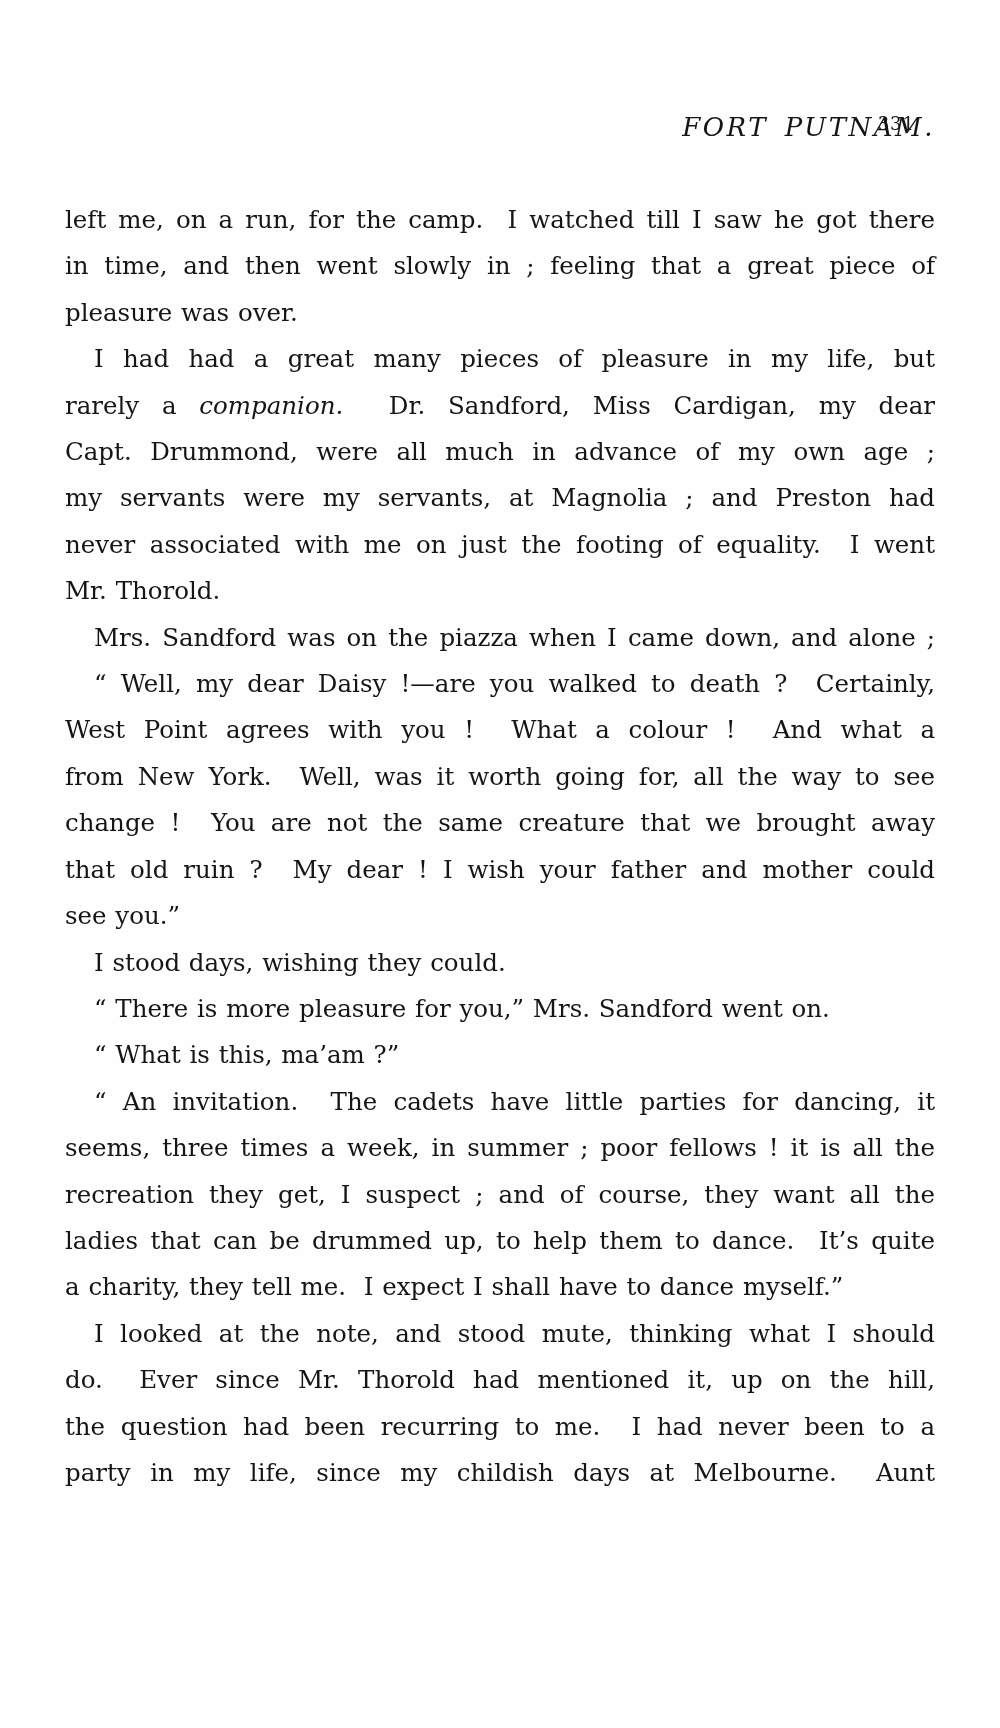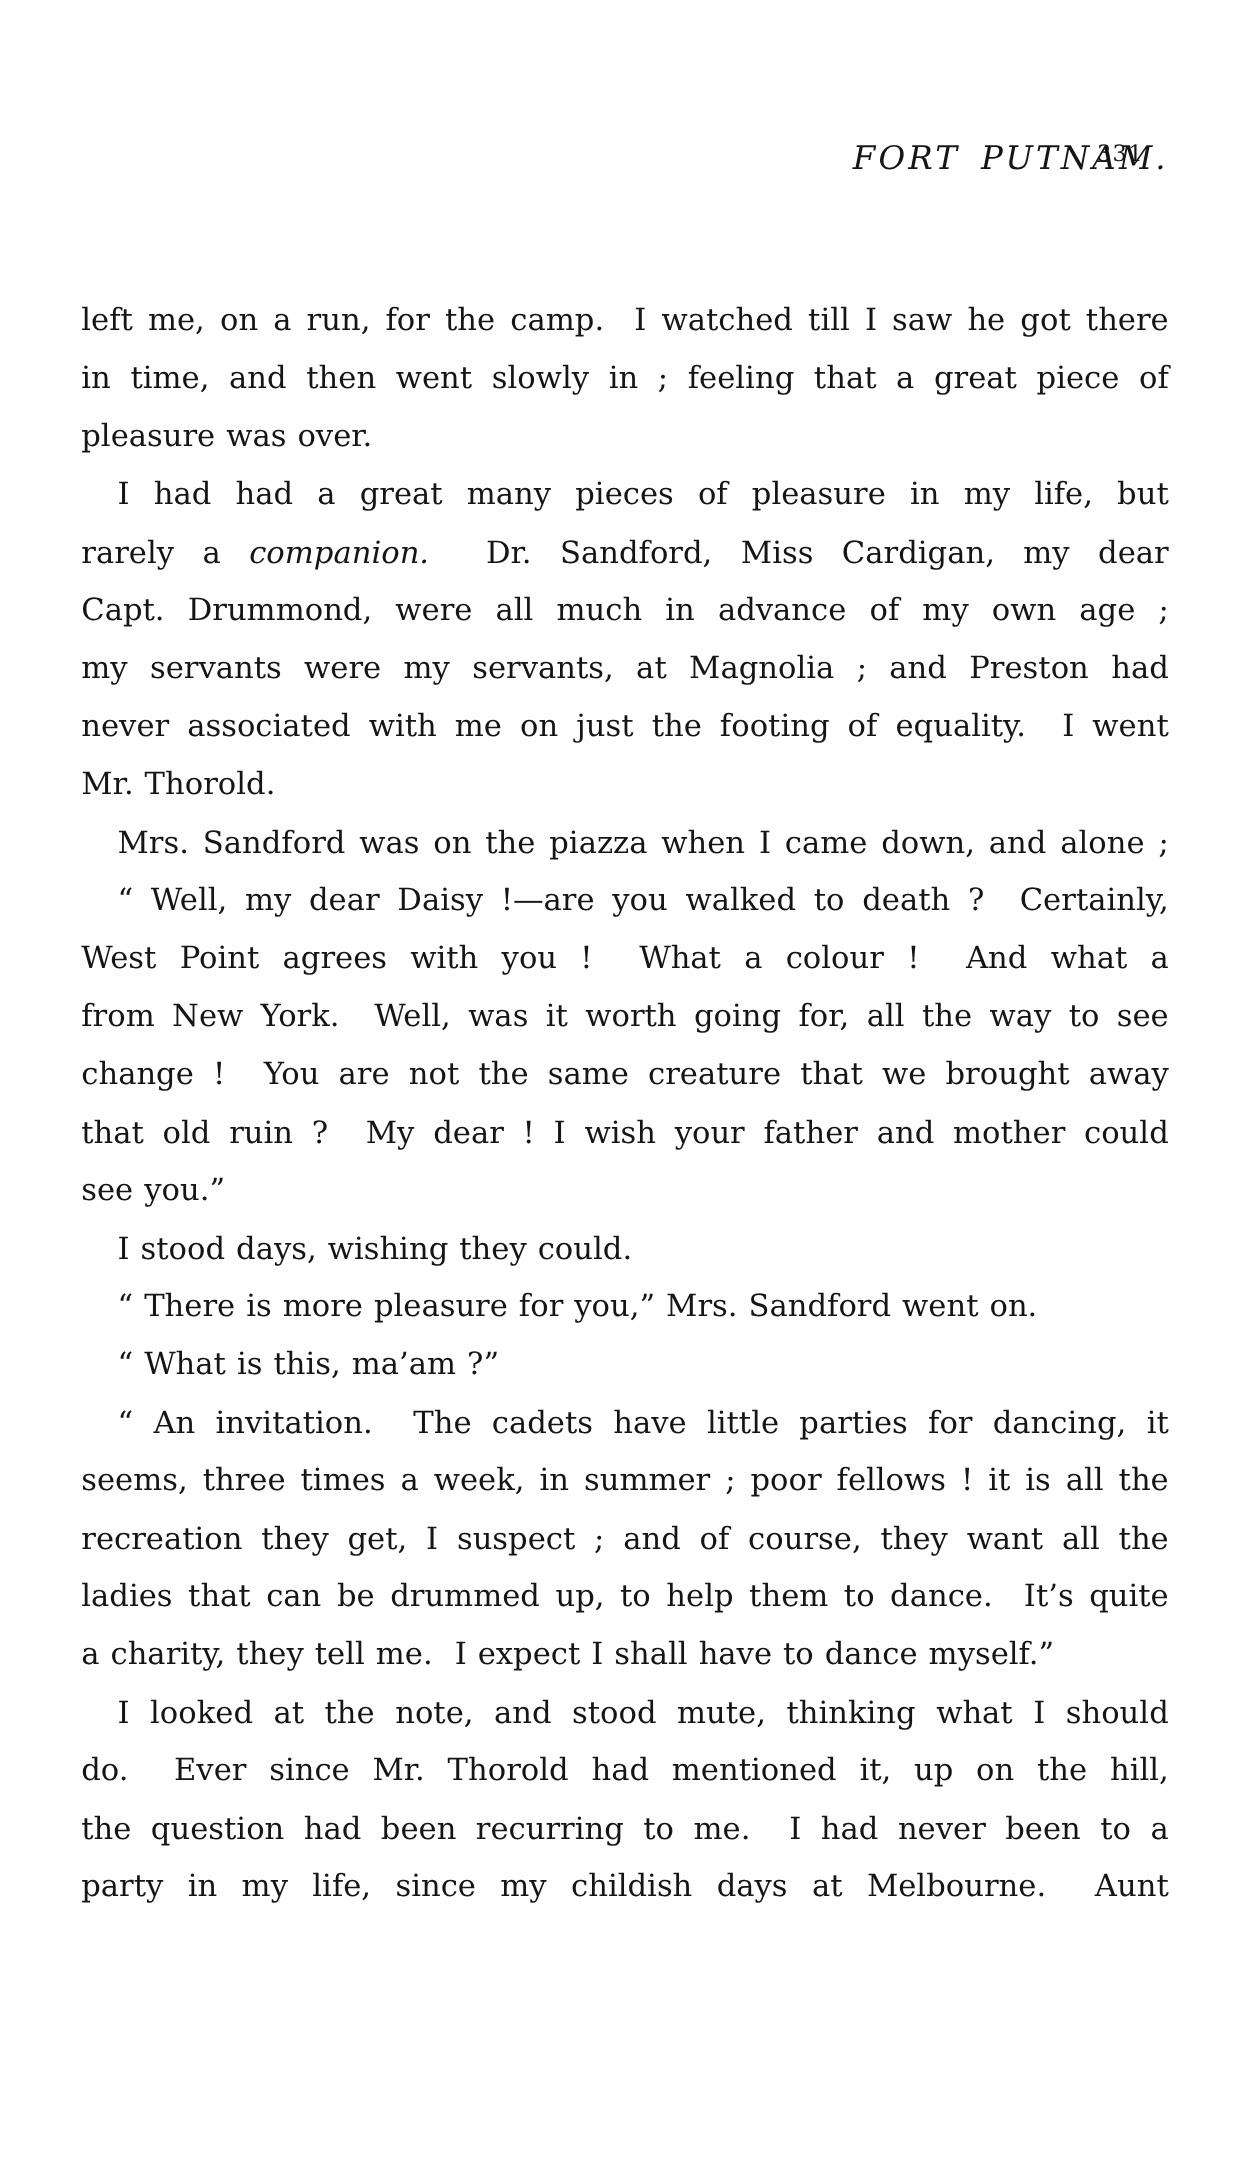--- a/index.html
+++ b/index.html
@@ -35,21 +35,20 @@
     letter-spacing: 1px;
   }
   .body-text {
     position: absolute;
     top: 197px;
     left: 65px;
     width: 870px;
     font-size: 24.5px;
     line-height: 46.4px;
     word-spacing: 1px;
-    margin-top: 36px;
   }
   .line {
     white-space: normal;
   }
   .line.justify {
     text-align: justify;
     text-align-last: justify;
   }
   .line.left {
     text-align: left;

